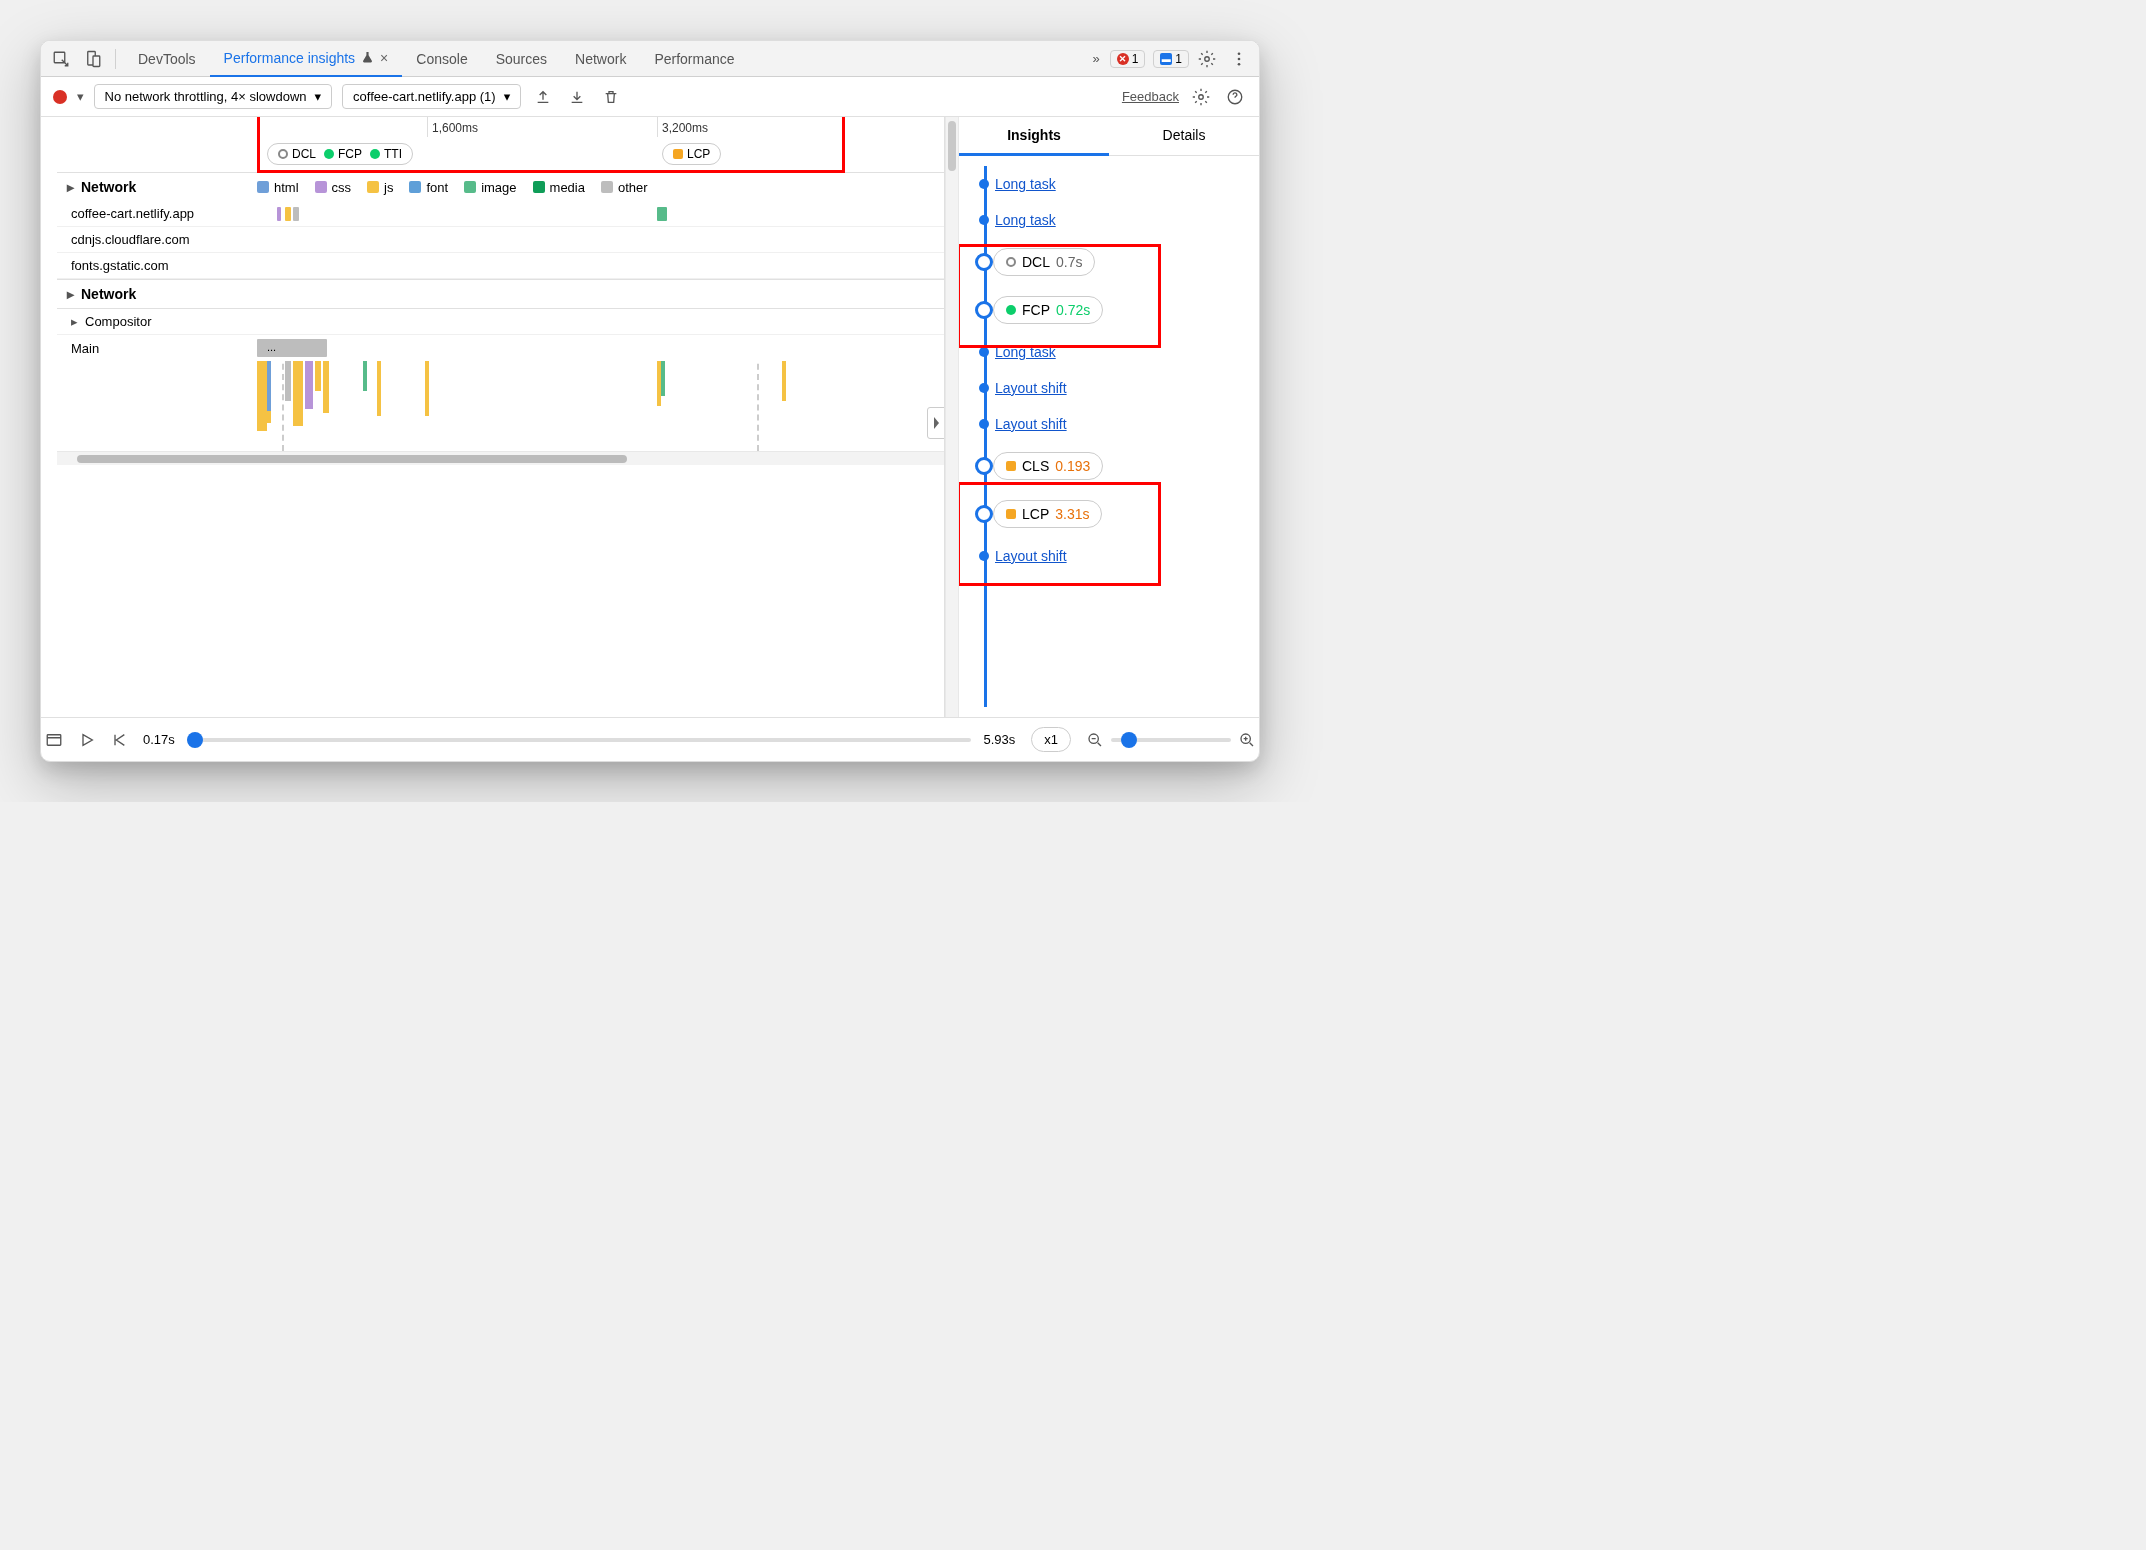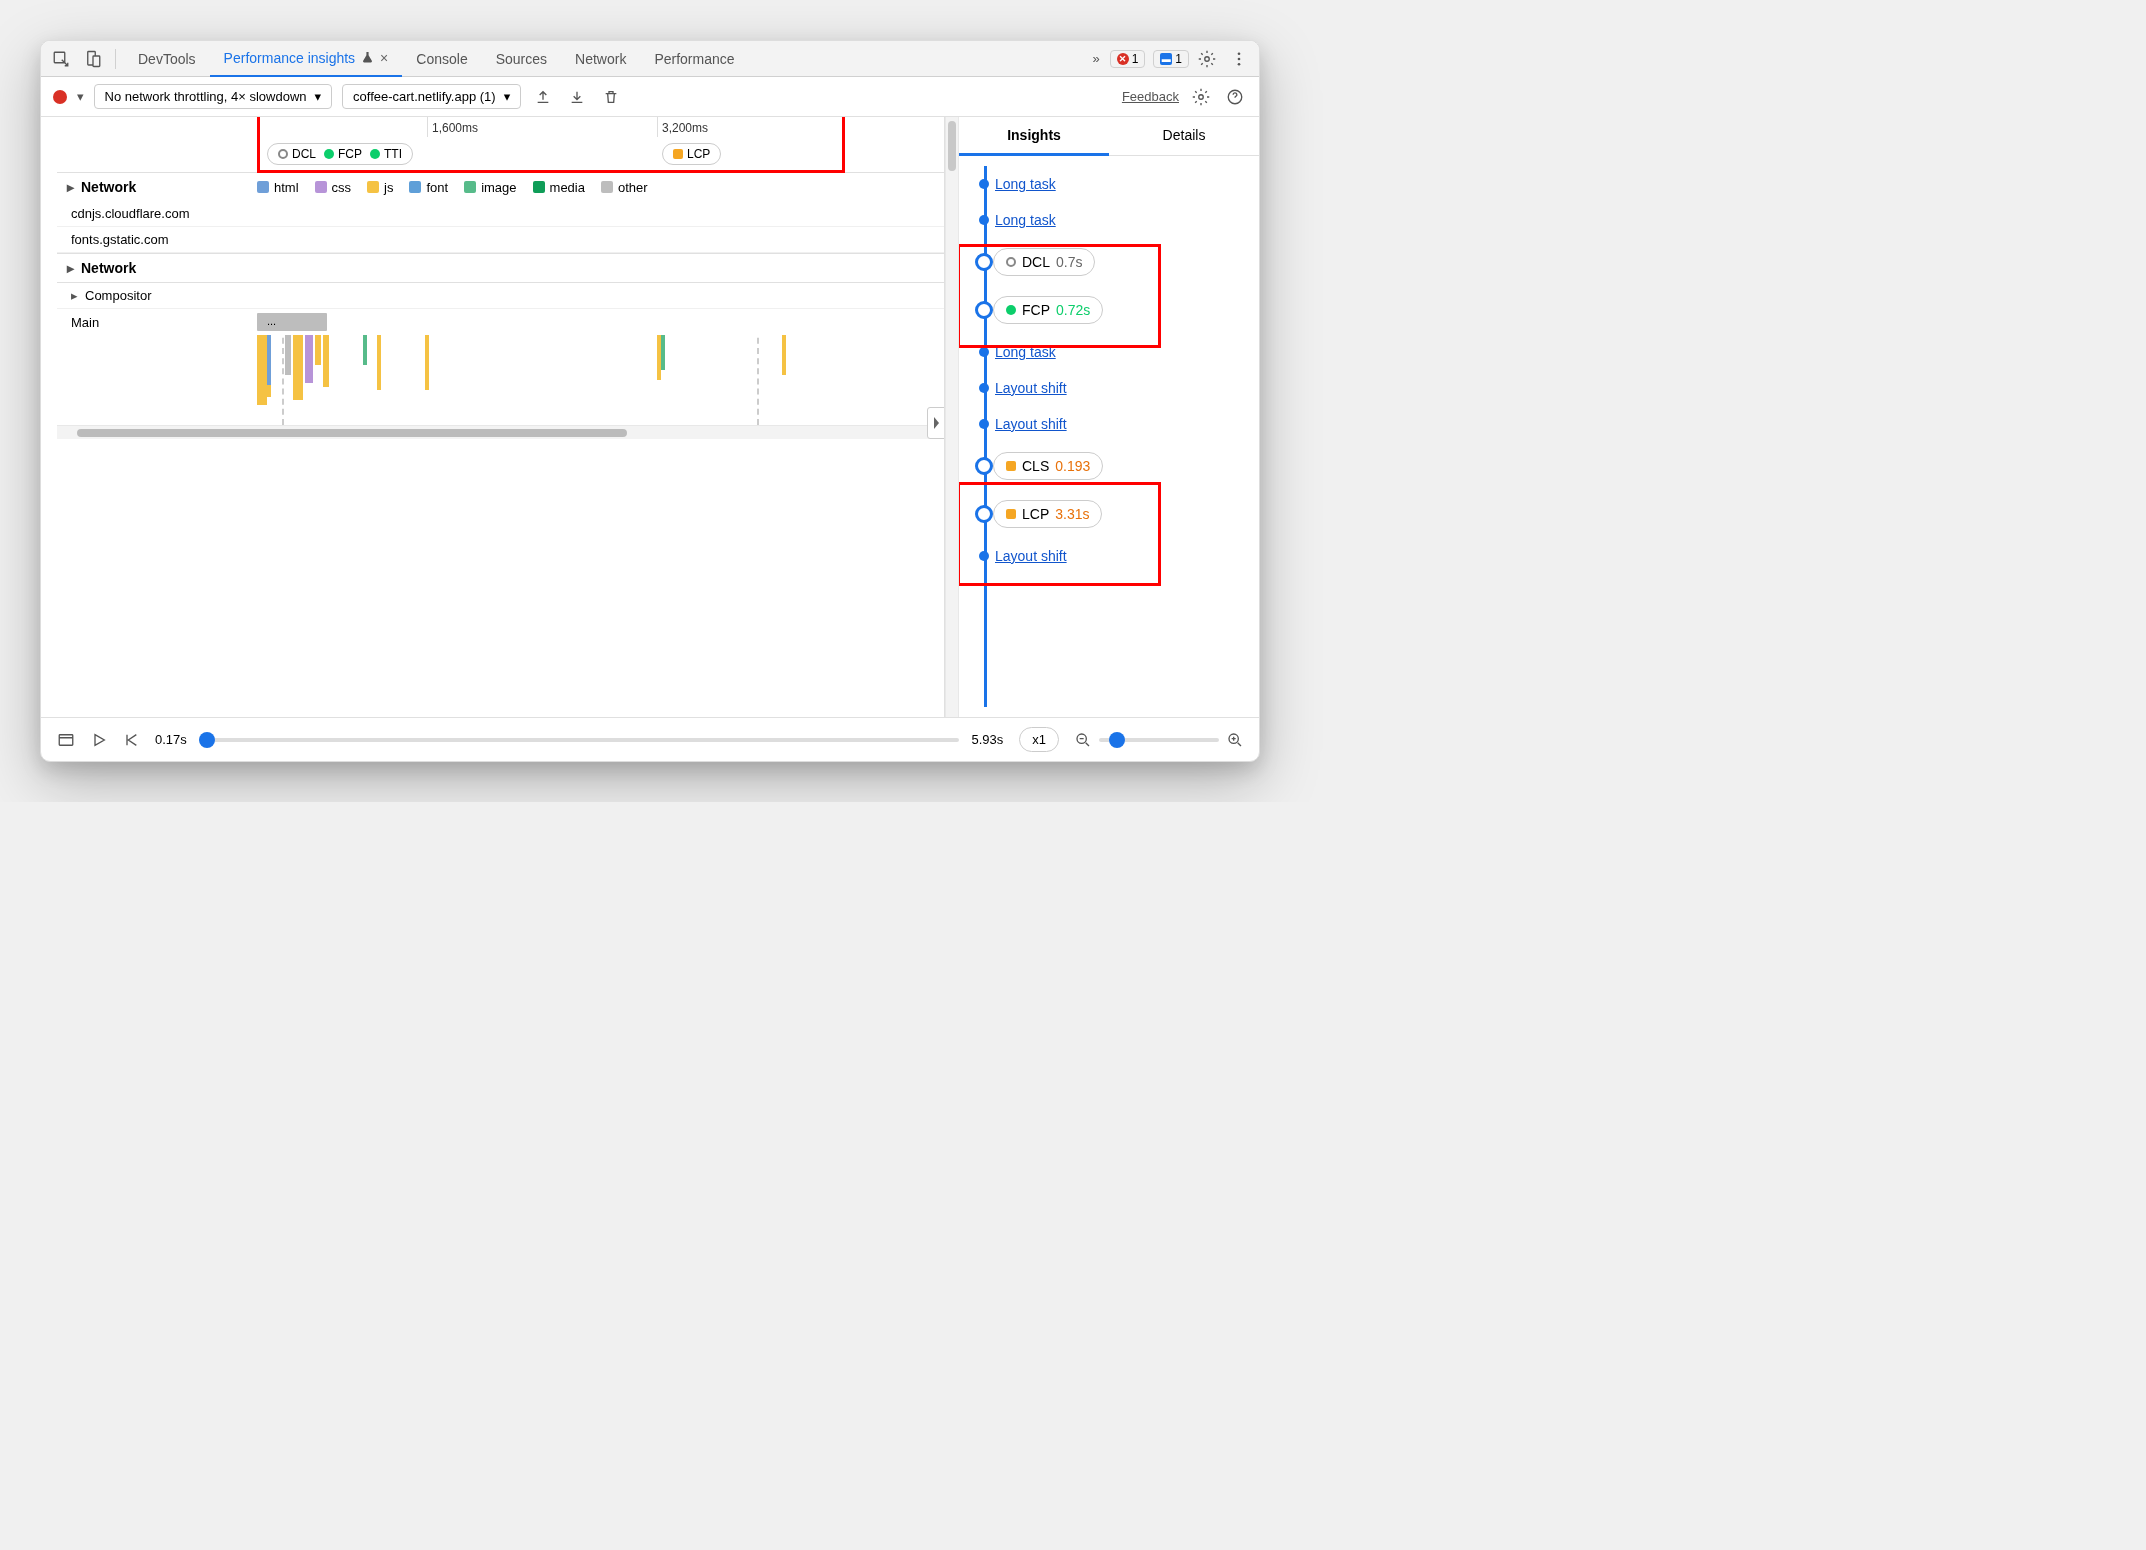--- a/index.html
+++ b/index.html
@@ -73,21 +73,21 @@
 
 .flame-area { height: 90px; position: relative; margin-left: 200px; overflow: hidden; }
 .flame-bar { position: absolute; border-radius: 0; }
 
 .thumb-frame { position: absolute; width: 56px; height: 70px; background: #e0d5f5; border: 1px solid #ba9de0; border-radius: 2px; top: 40px; left: 530px; overflow: hidden; }
 .thumb-inner { position: absolute; bottom: 4px; left: 6px; width: 30px; height: 30px; background: #a076d4; border-radius: 2px; }
 
 .h-scroll { height: 14px; background: #f3f3f3; border-top: 1px solid #e8e8e8; display: flex; align-items: center; padding: 0 10px 0 10px; }
 .h-scroll-thumb { height: 8px; background: #bbb; border-radius: 4px; width: 550px; margin-left: 10px; }
 
-.bottom-player { height: 44px; display: flex; align-items: center; padding: 0 16px; gap: 16px; border-top: 1px solid #e0e0e0; }
+.bottom-player { height: 44px; display: flex; align-items: center; padding: 0 4px; gap: 16px; border-top: 1px solid #e0e0e0; }
 .player-icon { cursor: pointer; color: #555; }
 .player-track { flex: 1; display: flex; align-items: center; gap: 12px; }
 .player-slider { flex: 1; height: 4px; background: #ddd; border-radius: 2px; position: relative; }
 .player-thumb { position: absolute; width: 16px; height: 16px; background: #1a73e8; border-radius: 50%; top: -6px; }
 .speed-pill { border: 1px solid #ccc; border-radius: 14px; padding: 4px 12px; font-size: 13px; }
 .zoom-group { display: flex; align-items: center; gap: 8px; }
 .zoom-slider { width: 120px; height: 4px; background: #ddd; border-radius: 2px; position: relative; }
 
 .right-tabs { display: flex; border-bottom: 1px solid #e0e0e0; }
 .right-tab { flex: 1; text-align: center; padding: 10px 0; font-size: 14px; cursor: pointer; }
@@ -270,20 +270,29 @@
                 <span>image</span>
               </span>
             <span class="legend-item">
                 <span class="legend-sq c-media"></span>
                 <span>media</span>
               </span>
             <span class="legend-item">
                 <span class="legend-sq c-other"></span>
                 <span>other</span>
               </span>
+          </div>
+        </div>
+        <div class="net-row">
+          <div class="net-label">coffee-cart.netlify.app</div>
+          <div class="net-track">
+            <div class="net-bar c-css" style="left:20px;width:4px;"></div>
+            <div class="net-bar c-js" style="left:28px;width:6px;"></div>
+            <div class="net-bar c-other" style="left:36px;width:6px;"></div>
+            <div class="net-bar c-image" style="left:400px;width:10px;"></div>
           </div>
         </div>
         <div class="net-row">
           <div class="net-label">cdnjs.cloudflare.com</div>
           <div class="net-track"></div>
         </div>
         <div class="net-row">
           <div class="net-label">fonts.gstatic.com</div>
           <div class="net-track"></div>
         </div>

